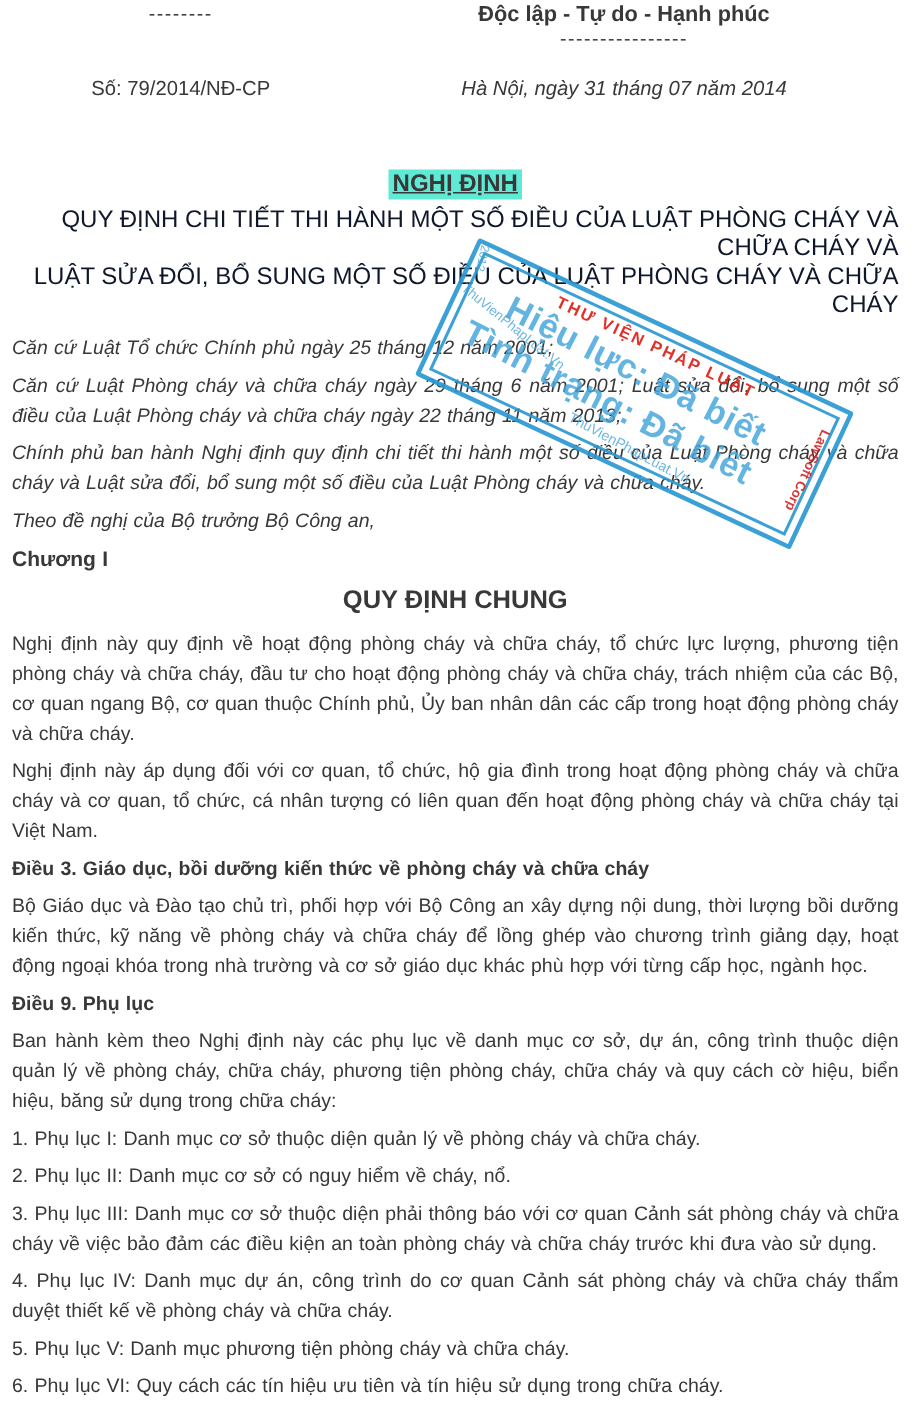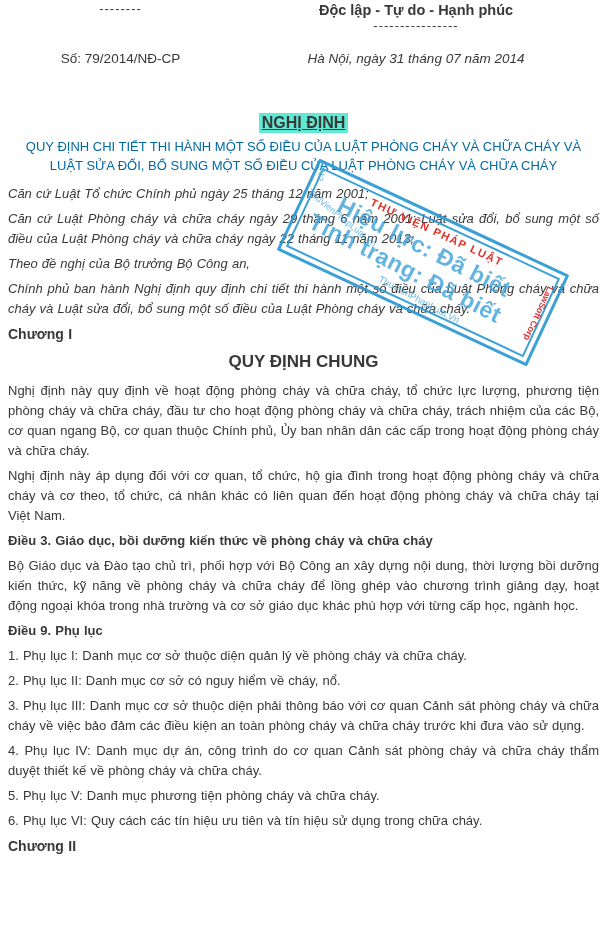--- a/index.html
+++ b/index.html
@@ -15,21 +15,21 @@
   .motto { font-weight:bold; font-size:14.5px; line-height:17px; }
   .dashes { font-size:13px; line-height:13px; letter-spacing:1px; color:#3a3a3a; }
   .row2 { margin-top:18px; }
   .doc-num { font-size:13.5px; line-height:18px; }
   .place-date { font-size:13.5px; line-height:18px; font-style:italic; }
 
   
   .main-title-wrap { text-align:center; margin-top:29px; }
   .main-title { display:inline-block; font-weight:bold; font-size:16px;
                 text-decoration:underline; padding:1px 3px; }
-  .subtitle { text-align:center; font-size:13px; line-height:19px; color:#0369a1; margin-top:4px; }
+  .subtitle { text-align:right; font-size:16px; line-height:19px; color:#0f172a; margin-top:4px; }
   .subtitle div { margin:0; }
 
   
   p, h3, h2 { font-size:13px; line-height:20px; margin:0 0 5px; text-align:justify; word-spacing:0.5px; }
   .preamble { margin-top:9px; }
   .preamble p { font-style:italic; }
   h3 { font-weight:bold; }
   h2.chapter { font-weight:bold; font-size:14px; margin:2px 0 5px; }
   .chapter-title { text-align:center; font-weight:bold; font-size:17px; line-height:26px; margin:2px 0 6px; }
 
@@ -82,35 +82,36 @@
       <span class="main-title" style="background:#5eead4;margin-top:16px;">NGHỊ ĐỊNH</span>
     </div>
     <div class="subtitle">
       <div>QUY ĐỊNH CHI TIẾT THI HÀNH MỘT SỐ ĐIỀU CỦA LUẬT PHÒNG CHÁY VÀ CHỮA CHÁY VÀ</div>
       <div>LUẬT SỬA ĐỔI, BỔ SUNG MỘT SỐ ĐIỀU CỦA LUẬT PHÒNG CHÁY VÀ CHỮA CHÁY</div>
     </div>
 
     <div class="preamble">
       <p>Căn cứ Luật Tổ chức Chính phủ ngày 25 tháng 12 năm 2001;</p>
       <p>Căn cứ Luật Phòng cháy và chữa cháy ngày 29 tháng 6 năm 2001; Luật sửa đổi, bổ sung một số điều của Luật Phòng cháy và chữa cháy ngày 22 tháng 11 năm 2013;</p>
+      <p>Chính phủ ban hành Nghị định quy định chi tiết thi hành một số điều của Luật Phòng cháy và chữa cháy và Luật sửa đổi, bổ sung một số điều của Luật Phòng cháy và chữa cháy.</p>
       <p>Theo đề nghị của Bộ trưởng Bộ Công an,</p>
-      <p>Chính phủ ban hành Nghị định quy định chi tiết thi hành một số điều của Luật Phòng cháy và chữa cháy và Luật sửa đổi, bổ sung một số điều của Luật Phòng cháy và chữa cháy.</p>
     </div>
 
     <h2 class="chapter">Chương I</h2>
     <div class="chapter-title">QUY ĐỊNH CHUNG</div>
 
     <p>Nghị định này quy định về hoạt động phòng cháy và chữa cháy, tổ chức lực lượng, phương tiện phòng cháy và chữa cháy, đầu tư cho hoạt động phòng cháy và chữa cháy, trách nhiệm của các Bộ, cơ quan ngang Bộ, cơ quan thuộc Chính phủ, Ủy ban nhân dân các cấp trong hoạt động phòng cháy và chữa cháy.</p>
 
-    <p>Nghị định này áp dụng đối với cơ quan, tổ chức, hộ gia đình trong hoạt động phòng cháy và chữa cháy và cơ theo, tổ chức, cá nhân khác có liên quan đến hoạt động phòng cháy và chữa cháy tại Việt Nam.</p>
+    <p>Nghị định này áp dụng đối với cơ quan, tổ chức, hộ gia đình trong hoạt động phòng cháy và chữa cháy và cơ quan, tổ chức, cá nhân tượng có liên quan đến hoạt động phòng cháy và chữa cháy tại Việt Nam.</p>
 
     <h3>Điều 3. Giáo dục, bồi dưỡng kiến thức về phòng cháy và chữa cháy</h3>
     <p>Bộ Giáo dục và Đào tạo chủ trì, phối hợp với Bộ Công an xây dựng nội dung, thời lượng bồi dưỡng kiến thức, kỹ năng về phòng cháy và chữa cháy để lồng ghép vào chương trình giảng dạy, hoạt động ngoại khóa trong nhà trường và cơ sở giáo dục khác phù hợp với từng cấp học, ngành học.</p>
 
     <h3>Điều 9. Phụ lục</h3>
+    <p>Ban hành kèm theo Nghị định này các phụ lục về danh mục cơ sở, dự án, công trình thuộc diện quản lý về phòng cháy, chữa cháy, phương tiện phòng cháy, chữa cháy và quy cách cờ hiệu, biển hiệu, băng sử dụng trong chữa cháy:</p>
 
     <p>1. Phụ lục I: Danh mục cơ sở thuộc diện quản lý về phòng cháy và chữa cháy.</p>
     <p>2. Phụ lục II: Danh mục cơ sở có nguy hiểm về cháy, nổ.</p>
     <p>3. Phụ lục III: Danh mục cơ sở thuộc diện phải thông báo với cơ quan Cảnh sát phòng cháy và chữa cháy về việc bảo đảm các điều kiện an toàn phòng cháy và chữa cháy trước khi đưa vào sử dụng.</p>
     <p>4. Phụ lục IV: Danh mục dự án, công trình do cơ quan Cảnh sát phòng cháy và chữa cháy thẩm duyệt thiết kế về phòng cháy và chữa cháy.</p>
     <p>5. Phụ lục V: Danh mục phương tiện phòng cháy và chữa cháy.</p>
     <p>6. Phụ lục VI: Quy cách các tín hiệu ưu tiên và tín hiệu sử dụng trong chữa cháy.</p>
 
     <h2 class="chapter">Chương II</h2>
 

